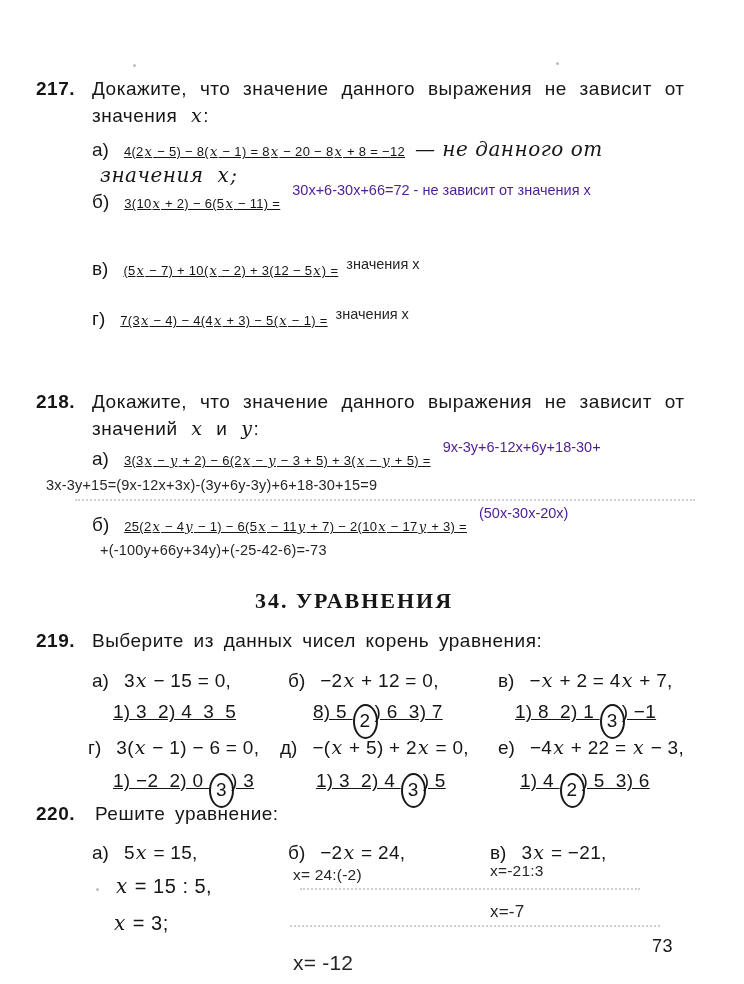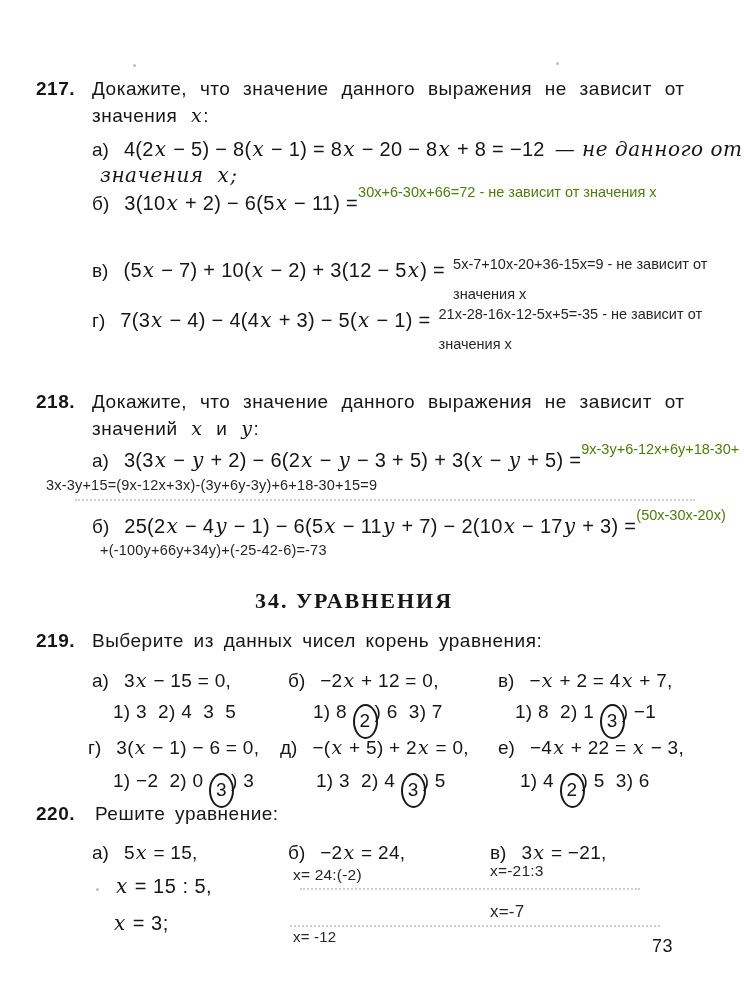--- a/index.html
+++ b/index.html
@@ -5,31 +5,31 @@
   html,body{margin:0;padding:0;background:#e8e8e8;}
   .page{
     position:relative;width:744px;height:984px;background:#ffffff;
     font-family:"Liberation Sans",sans-serif;color:#161616;overflow:hidden;
   }
   .abs{position:absolute;white-space:nowrap;}
   .exnum{font-weight:bold;font-size:19px;letter-spacing:.5px;}
   .body{font-size:19px;letter-spacing:.5px;word-spacing:7px;}
   .body--tight{word-spacing:4px;}
   .flabel{font-size:19px;margin-right:15px;}
-  .formula{font-size:20px;letter-spacing:.3px;}
+  .formula{font-size:13px;letter-spacing:.3px;text-decoration:underline;}
   .eq{font-size:19px;letter-spacing:.3px;margin-top:20px;}
   .vx{font-family:"DejaVu Serif",serif;font-style:italic;margin:0 1px;}
   .inote{font-family:"DejaVu Serif",serif;font-style:italic;font-size:20px;letter-spacing:.5px;margin-left:10px;}
   .inote--line{margin-left:8px;word-spacing:6px;}
   .hand{font-size:14.5px;letter-spacing:.2px;color:#262626;}
-  .sup{position:relative;top:-13px;margin-left:0;font-size:14.5px;color:#4d7c0f;}
+  .sup{position:relative;top:-13px;margin-left:12px;font-size:14.5px;color:#4c1d95;}
   .handblock{display:inline-block;vertical-align:top;transform:translateY(-9px);margin-left:8px;white-space:nowrap;}
   .handblock div{font-size:14.5px;line-height:30px;color:#262626;}
   .section-title{font-family:"Liberation Serif",serif;font-weight:bold;font-size:22px;letter-spacing:2px;text-align:center;width:708px;}
-  .choices{font-size:19px;white-space:pre;letter-spacing:.3px;}
+  .choices{font-size:19px;white-space:pre;letter-spacing:.3px;text-decoration:underline;}
   .circled{
     display:inline-flex;align-items:center;justify-content:center;
     width:21px;height:31px;border:2px solid #1a1a1a;border-radius:50%;
     vertical-align:-9px;margin:0 -3px 0 0;font-size:19px;
   }
   .circled:empty{display:none;}
   .work{font-size:20px;letter-spacing:.5px;}
   .pagenum{font-size:18px;letter-spacing:.5px;}
   .dots{position:absolute;border-top:2px dotted #cfcfcf;height:0;}
   .speck{position:absolute;width:3px;height:3px;background:#bdbdbd;border-radius:50%;}
@@ -47,25 +47,25 @@
     <div class="abs" style="left:92px;top:137px">
       <span class="flabel">а)</span><span class="formula math">4(2<i class="vx">x</i> − 5) − 8(<i class="vx">x</i> − 1) = 8<i class="vx">x</i> − 20 − 8<i class="vx">x</i> + 8 = −12</span><span class="inote">— не данного от</span>
     </div>
     <div class="abs inote inote--line math" style="left:92px;top:163px">значения <i class="vx">x</i>;</div>
 
     <div class="abs" style="left:92px;top:191px">
       <span class="flabel">б)</span><span class="formula math">3(10<i class="vx">x</i> + 2) − 6(5<i class="vx">x</i> − 11) =</span><span class="sup">30x+6-30x+66=72 - не зависит от значения x</span>
     </div>
 
     <div class="abs" style="left:92px;top:258px">
-      <span class="flabel">в)</span><span class="formula math">(5<i class="vx">x</i> − 7) + 10(<i class="vx">x</i> − 2) + 3(12 − 5<i class="vx">x</i>) =</span><span class="handblock"><div>5x-7+10x-20+36-15x=9 - не зависит от</div><div>значения x</div></span>
+      <span class="flabel">в)</span><span class="formula math">(5<i class="vx">x</i> − 7) + 10(<i class="vx">x</i> − 2) + 3(12 − 5<i class="vx">x</i>) =</span><span class="handblock"><div>значения x</div></span>
     </div>
 
     <div class="abs" style="left:92px;top:308px">
-      <span class="flabel">г)</span><span class="formula math">7(3<i class="vx">x</i> − 4) − 4(4<i class="vx">x</i> + 3) − 5(<i class="vx">x</i> − 1) =</span><span class="handblock"><div>21x-28-16x-12-5x+5=-35 - не зависит от</div><div>значения x</div></span>
+      <span class="flabel">г)</span><span class="formula math">7(3<i class="vx">x</i> − 4) − 4(4<i class="vx">x</i> + 3) − 5(<i class="vx">x</i> − 1) =</span><span class="handblock"><div>значения x</div></span>
     </div>
   </div>
 
   <div>
     <div class="abs exnum" style="left:36px;top:391px">218.</div>
     <div class="abs body" style="left:92px;top:391px">Докажите, что значение данного выражения не зависит от</div>
     <div class="abs body math" style="left:92px;top:417px">значений <i class="vx">x</i> и <i class="vx">y</i>:</div>
 
     <div class="abs" style="left:92px;top:448px">
       <span class="flabel">а)</span><span class="formula math">3(3<i class="vx">x</i> − <i class="vx">y</i> + 2) − 6(2<i class="vx">x</i> − <i class="vx">y</i> − 3 + 5) + 3(<i class="vx">x</i> − <i class="vx">y</i> + 5) =</span><span class="sup">9x-3y+6-12x+6y+18-30+</span>
@@ -83,21 +83,21 @@
 
   <div>
     <div class="abs exnum" style="left:36px;top:630px">219.</div>
     <div class="abs body body--tight" style="left:92px;top:630px">Выберите из данных чисел корень уравнения:</div>
 
     <div class="abs" style="left:92px;top:669px"><span class="flabel">а)</span><span class="eq math">3<i class="vx">x</i> − 15 = 0,</span></div>
     <div class="abs" style="left:288px;top:669px"><span class="flabel">б)</span><span class="eq math">−2<i class="vx">x</i> + 12 = 0,</span></div>
     <div class="abs" style="left:498px;top:669px"><span class="flabel">в)</span><span class="eq math">−<i class="vx">x</i> + 2 = 4<i class="vx">x</i> + 7,</span></div>
 
     <div class="abs choices" style="left:113px;top:701px"><span>1) 3  2) 4  3  5</span><span></span></div>
-    <div class="abs choices" style="left:313px;top:701px"><span>1) 8 </span><span class="circled">2</span><span>) 6  3) 7</span></div>
+    <div class="abs choices" style="left:313px;top:701px"><span>8) 5 </span><span class="circled">2</span><span>) 6  3) 7</span></div>
     <div class="abs choices" style="left:515px;top:701px"><span>1) 8  2) 1 </span><span class="circled">3</span><span>) −1</span></div>
 
     <div class="abs" style="left:88px;top:736px"><span class="flabel">г)</span><span class="eq math">3(<i class="vx">x</i> − 1) − 6 = 0,</span></div>
     <div class="abs" style="left:280px;top:736px"><span class="flabel">д)</span><span class="eq math">−(<i class="vx">x</i> + 5) + 2<i class="vx">x</i> = 0,</span></div>
     <div class="abs" style="left:498px;top:736px"><span class="flabel">е)</span><span class="eq math">−4<i class="vx">x</i> + 22 = <i class="vx">x</i> − 3,</span></div>
 
     <div class="abs choices" style="left:113px;top:770px"><span>1) −2  2) 0 </span><span class="circled">3</span><span>) 3</span></div>
     <div class="abs choices" style="left:316px;top:770px"><span>1) 3  2) 4 </span><span class="circled">3</span><span>) 5</span></div>
     <div class="abs choices" style="left:520px;top:770px"><span>1) 4 </span><span class="circled">2</span><span>) 5  3) 6</span></div>
   </div>
@@ -107,21 +107,21 @@
     <div class="abs body body--tight" style="left:95px;top:803px">Решите уравнение:</div>
 
     <div class="abs" style="left:92px;top:841px"><span class="flabel">а)</span><span class="eq math">5<i class="vx">x</i> = 15,</span></div>
     <div class="abs" style="left:288px;top:841px"><span class="flabel">б)</span><span class="eq math">−2<i class="vx">x</i> = 24,</span></div>
     <div class="abs" style="left:490px;top:841px"><span class="flabel">в)</span><span class="eq math">3<i class="vx">x</i> = −21,</span></div>
 
     <div class="abs work math" style="left:115px;top:874px"><i class="vx">x</i> = 15 : 5,</div>
     <div class="abs work math" style="left:113px;top:911px"><i class="vx">x</i> = 3;</div>
 
     <div class="abs hand" style="left:293px;top:866px;font-size:15.5px">x= 24:(-2)</div>
-    <div class="abs hand" style="left:293px;top:928px;font-size:15px">x= -12</div>
+    <div class="abs hand" style="left:293px;top:951px;font-size:21px">x= -12</div>
 
     <div class="abs hand" style="left:490px;top:862px;font-size:15.5px">x=-21:3</div>
     <div class="abs hand" style="left:490px;top:902px;font-size:17px">x=-7</div>
 
     <div class="dots" style="left:300px;top:888px;width:340px"></div>
     <div class="dots" style="left:290px;top:925px;width:370px"></div>
   </div>
 
   <div class="abs pagenum" style="left:652px;top:936px">73</div>
 

